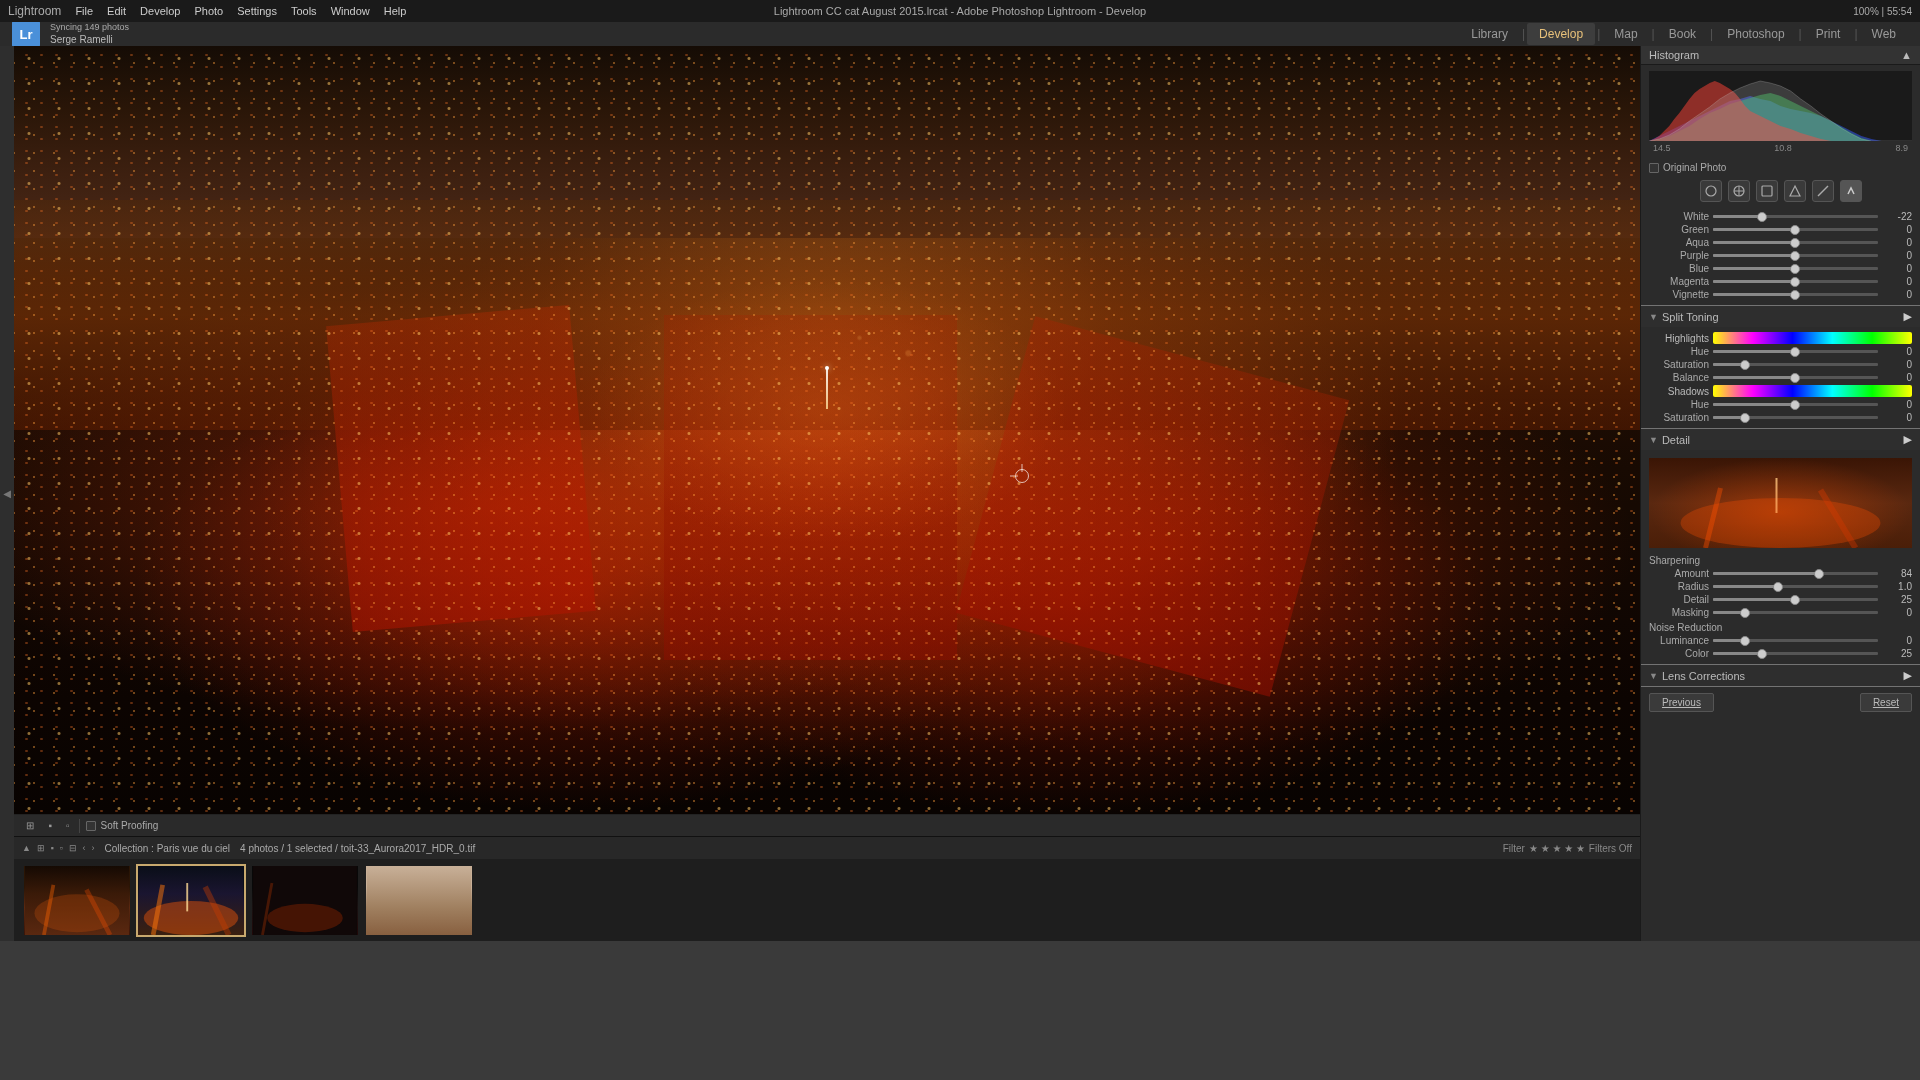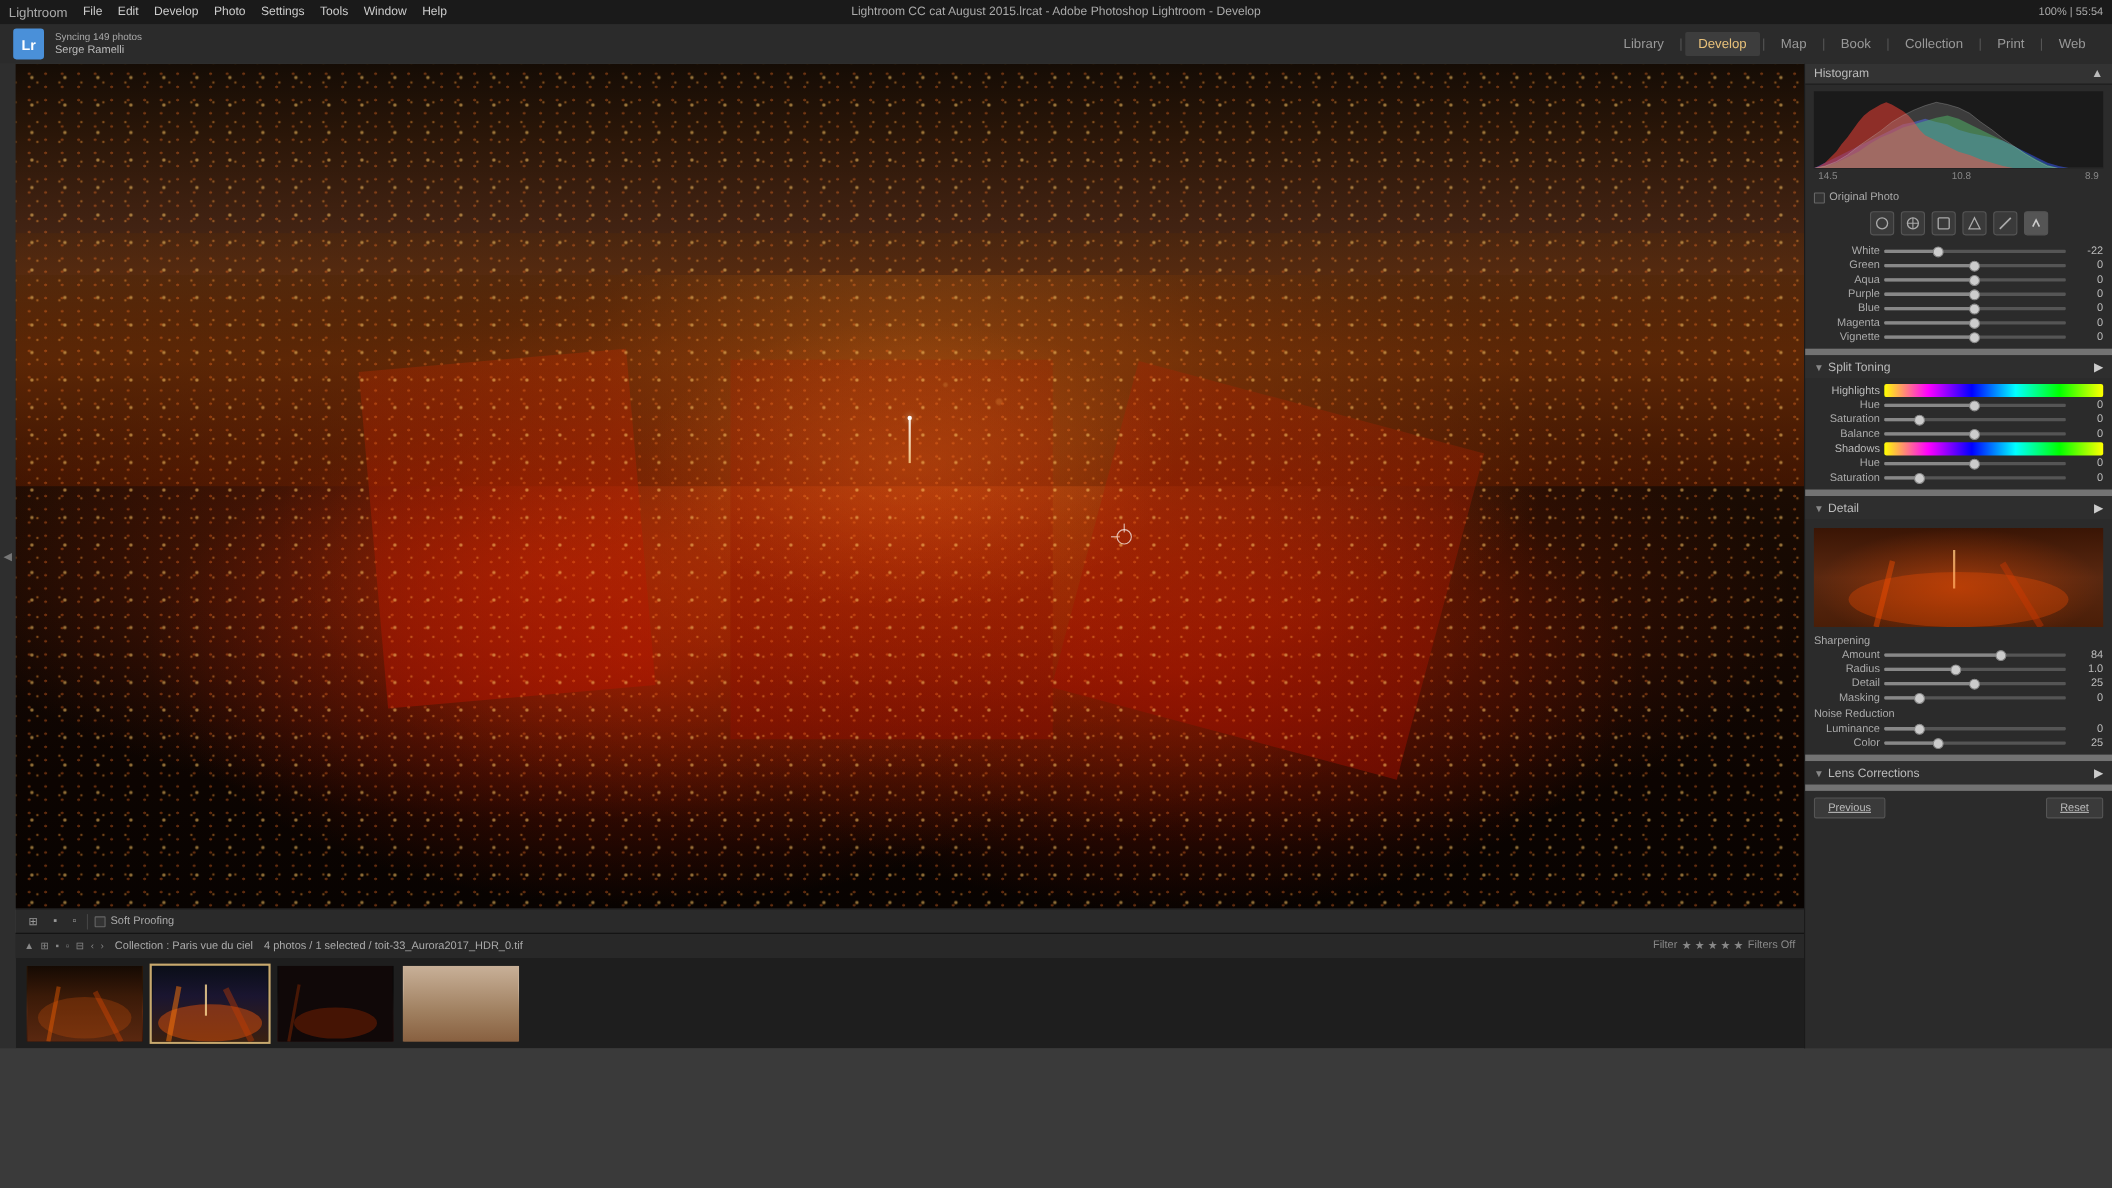--- a/index.html
+++ b/index.html
@@ -45,21 +45,21 @@
       margin-left: auto;
       display: flex;
       align-items: flex-start;
       gap: 4px;
       color: #aaa;
       font-size: 10px;
     }
 
     
     #title-bar {
-      height: 36px;
+      height: 24px;
       background: #2b2b2b;
       display: flex;
       align-items: center;
       padding: 0 12px;
     }
     #title-bar .lr-logo {
       width: 28px;
       height: 28px;
       background: #4a90d9;
       border-radius: 3px;
@@ -441,21 +441,21 @@
     }
     .ctrl-value {
       width: 30px;
       text-align: right;
       color: #bbb;
       font-size: 10px;
     }
 
     
     .panel-section {
-      border-bottom: 6px solid #737373;
+      border-bottom: 1px solid #737373;
     }
     .panel-section-header {
       display: flex;
       align-items: center;
       padding: 4px 8px;
       background: #2e2e2e;
       cursor: pointer;
     }
     .panel-section-header .arrow {
       color: #888;
@@ -570,21 +570,21 @@
   </div>
   <div class="nav-modules">
     <span class="nav-module">Library</span>
     <span class="nav-separator">|</span>
     <span class="nav-module active">Develop</span>
     <span class="nav-separator">|</span>
     <span class="nav-module">Map</span>
     <span class="nav-separator">|</span>
     <span class="nav-module">Book</span>
     <span class="nav-separator">|</span>
-    <span class="nav-module">Collection</span>
+    <span class="nav-module">Photoshop</span>
     <span class="nav-separator">|</span>
     <span class="nav-module">Print</span>
     <span class="nav-separator">|</span>
     <span class="nav-module">Web</span>
   </div>
 </div>
 
 <div id="main-layout">
 
   <div id="left-panel-toggle">

